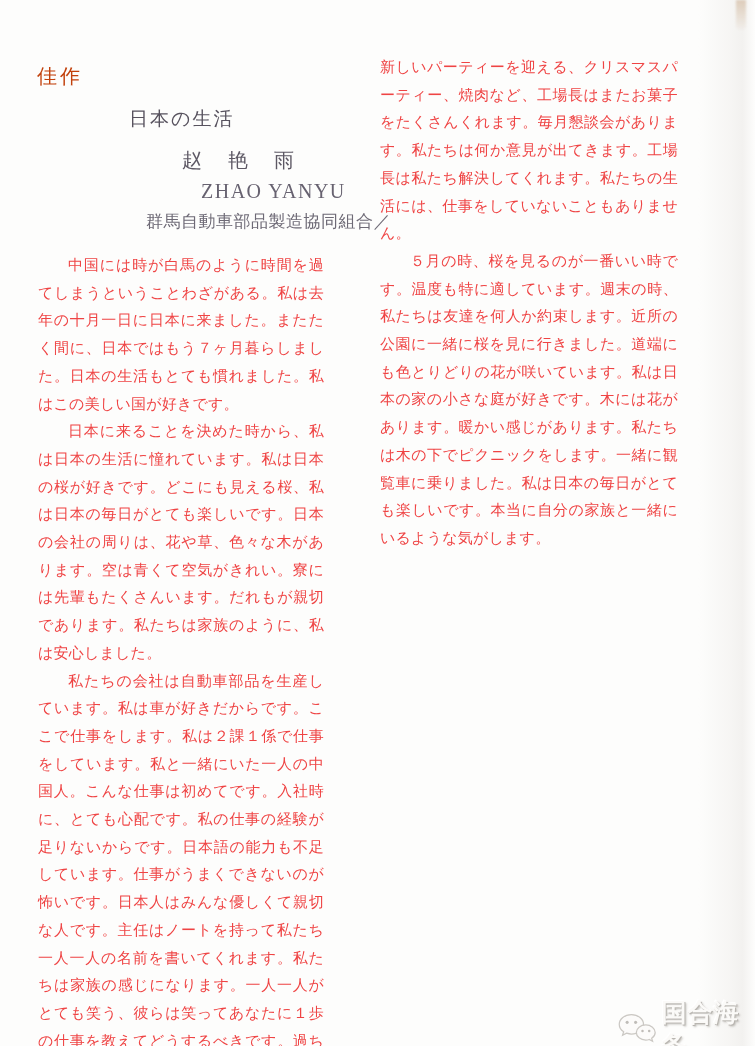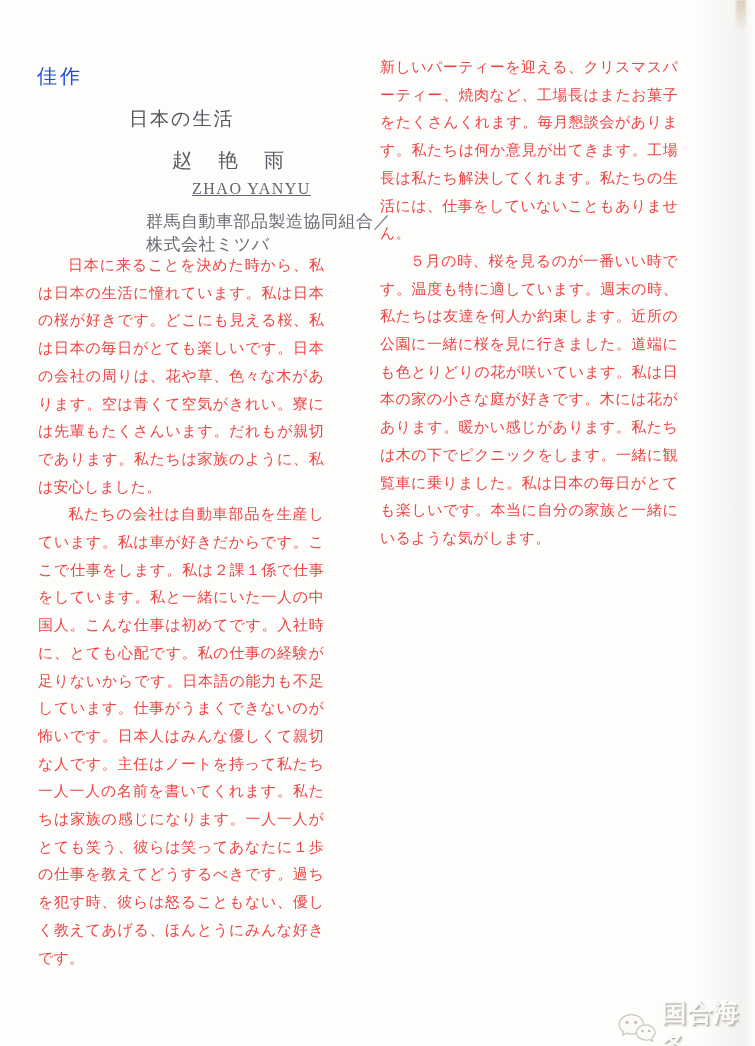--- a/index.html
+++ b/index.html
@@ -21,34 +21,34 @@
   .corner-artifact {
     position: absolute; left: 736px; top: 0; width: 10px; height: 30px;
     background: linear-gradient(180deg, rgba(196,160,122,0.45), rgba(228,212,196,0.10));
     filter: blur(1px);
     border-radius: 0 0 4px 4px;
   }
 
   .award-label {
     position: absolute; left: 37px; top: 63px;
     font-family: "Liberation Sans", sans-serif;
-    font-size: 20px; letter-spacing: 3px; color: #1d4ed8;
+    font-size: 20px; letter-spacing: 3px; color: #c2410c;
   }
   .essay-title {
     position: absolute; left: 129px; top: 106px;
     font-family: Liberation Sans, sans-serif;
     font-size: 19px; letter-spacing: 2px; color: #57525e;
   }
   .author-name {
-    position: absolute; left: 172px; top: 147px;
+    position: absolute; left: 182px; top: 147px;
     font-size: 20px; letter-spacing: 3px; color: #5d5864;
   }
   .author-romaji {
-    position: absolute; left: 192px; top: 180px;
-    font-size: 16px; letter-spacing: 1.5px; color: #676270; text-decoration: underline;
+    position: absolute; left: 201px; top: 180px;
+    font-size: 20px; letter-spacing: 1.5px; color: #676270;
   }
   .affiliation {
     position: absolute; left: 146px; top: 210px;
     font-size: 17px; line-height: 23px; color: #6e6a76;
     letter-spacing: 0.5px;
   }
 
   .text-column {
     position: absolute;
     font-size: 15px; line-height: 27.7px;
@@ -84,24 +84,24 @@
 
   <div class="award-label">佳作</div>
 
   <div class="essay-title">日本の生活</div>
 
   <div class="author-name">赵　艳　雨</div>
   <div class="author-romaji">ZHAO YANYU</div>
 
   <div class="affiliation">
     <div>群馬自動車部品製造協同組合／</div>
-    <div>株式会社ミツバ</div>
   </div>
 
   <div class="text-column col-left">
+    <p class="indent">中国には時が白馬のように時間を過てしまうということわざがある。私は去年の十月一日に日本に来ました。またたく間に、日本ではもう７ヶ月暮らしました。日本の生活もとても慣れました。私はこの美しい国が好きです。</p>
     <p class="indent">日本に来ることを決めた時から、私は日本の生活に憧れています。私は日本の桜が好きです。どこにも見える桜、私は日本の毎日がとても楽しいです。日本の会社の周りは、花や草、色々な木があります。空は青くて空気がきれい。寮には先輩もたくさんいます。だれもが親切であります。私たちは家族のように、私は安心しました。</p>
     <p class="indent">私たちの会社は自動車部品を生産しています。私は車が好きだからです。ここで仕事をします。私は２課１係で仕事をしています。私と一緒にいた一人の中国人。こんな仕事は初めてです。入社時に、とても心配です。私の仕事の経験が足りないからです。日本語の能力も不足しています。仕事がうまくできないのが怖いです。日本人はみんな優しくて親切な人です。主任はノートを持って私たち一人一人の名前を書いてくれます。私たちは家族の感じになります。一人一人がとても笑う、彼らは笑ってあなたに１歩の仕事を教えてどうするべきです。過ちを犯す時、彼らは怒ることもない、優しく教えてあげる、ほんとうにみんな好きです。</p>
 
   </div>
 
   <div class="text-column col-right">
     <p>新しいパーティーを迎える、クリスマスパーティー、焼肉など、工場長はまたお菓子をたくさんくれます。毎月懇談会があります。私たちは何か意見が出てきます。工場長は私たち解決してくれます。私たちの生活には、仕事をしていないこともありません。</p>
     <p class="indent">５月の時、桜を見るのが一番いい時です。温度も特に適しています。週末の時、私たちは友達を何人か約束します。近所の公園に一緒に桜を見に行きました。道端にも色とりどりの花が咲いています。私は日本の家の小さな庭が好きです。木には花があります。暖かい感じがあります。私たちは木の下でピクニックをします。一緒に観覧車に乗りました。私は日本の毎日がとても楽しいです。本当に自分の家族と一緒にいるような気がします。</p>
   </div>
 

